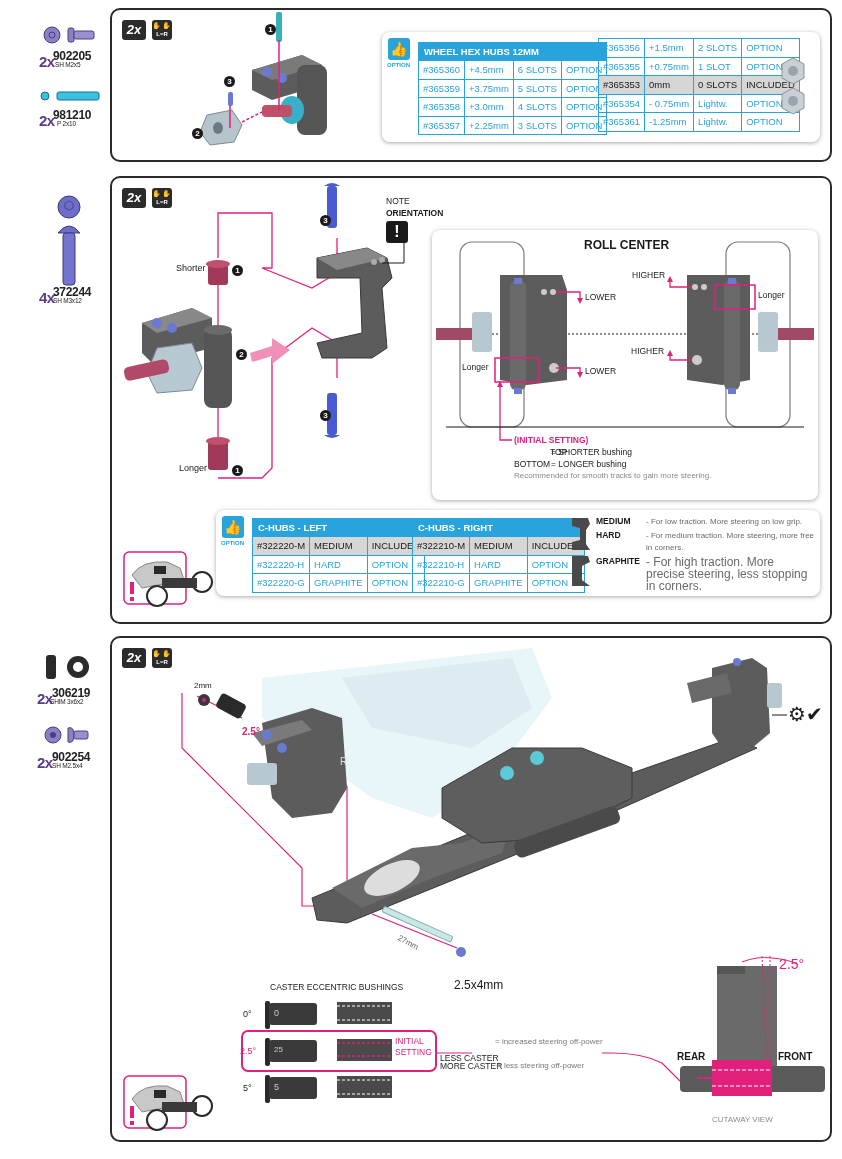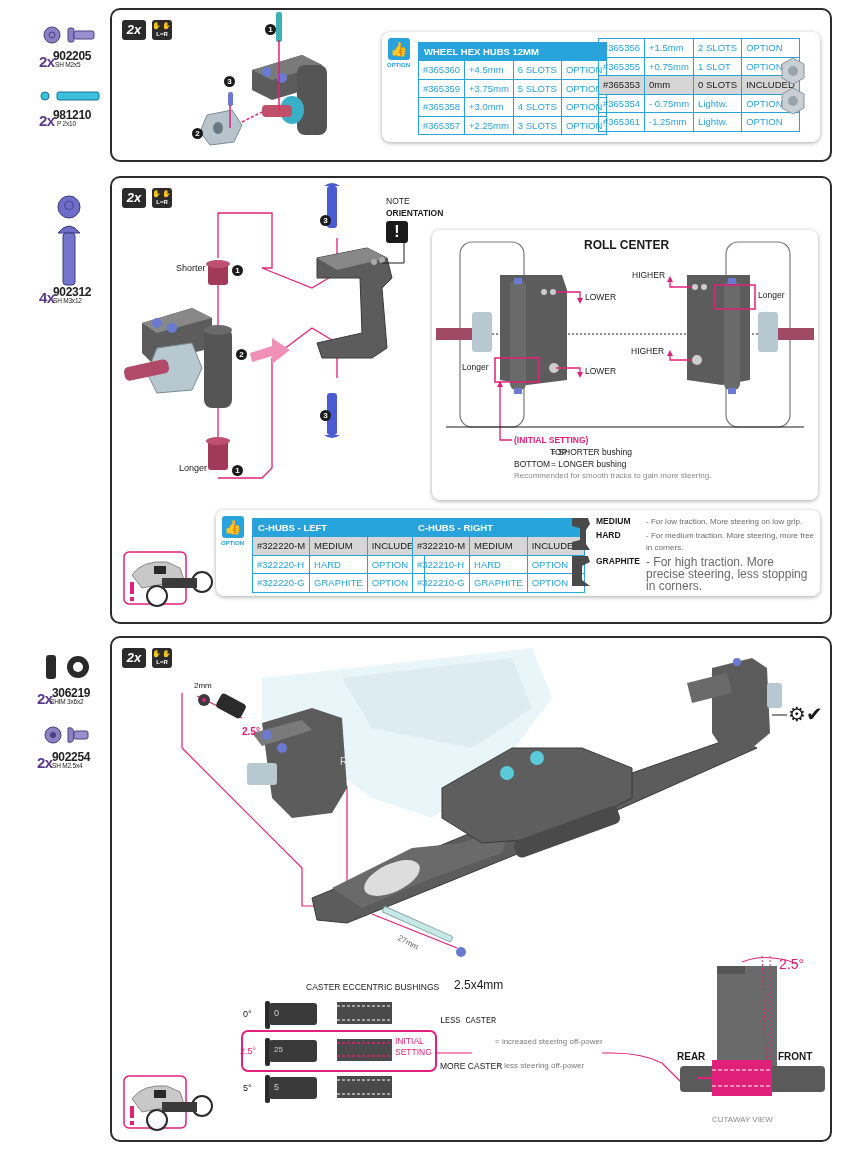--- a/index.html
+++ b/index.html
@@ -60,21 +60,21 @@
 </div>
 
 <div>
   <svg style="left:55px;top:195px;" width="30" height="95">
     <circle cx="14" cy="12" r="11" fill="#6e6ec8" stroke="#3a3a80"></circle>
     <path d="M10 8 l4 -2 l4 2 l0 5 l-4 2 l-4 -2 z" fill="none" stroke="#3a3a80" stroke-width="0.8"></path>
     <path d="M3 38 Q14 24 25 38 Z" fill="#6e6ec8" stroke="#3a3a80"></path>
     <rect x="8" y="38" width="12" height="52" rx="3" fill="#7474cc" stroke="#3a3a80"></rect>
   </svg>
   <div class="qty" style="left:39px;top:289px;">4x</div>
-  <div class="pnum" style="left:53px;top:285px;">902312</div>
+  <div class="pnum" style="left:53px;top:285px;">372244</div>
   <div class="pdesc" style="left:53px;top:297px;">SH M3x12</div>
 </div>
 
 <div>
   <svg style="left:46px;top:654px;" width="45" height="26">
     <rect x="0" y="1" width="10" height="24" rx="3" fill="#2a2a2a"></rect>
     <circle cx="32" cy="13" r="11" fill="#2a2a2a"></circle>
     <circle cx="32" cy="13" r="5" fill="#ffffff"></circle>
   </svg>
   <div class="qty" style="left:37px;top:690px;">2x</div>
@@ -431,21 +431,21 @@
     <rect x="268" y="283" width="75" height="6" rx="2" fill="#c8e8e8" stroke="#8aa" transform="rotate(24 305 286)"></rect>
     <circle cx="349" cy="314" r="5" fill="#6a7ad0"></circle>
   </svg>
   <div class="label" style="left:82px;top:43px;font-size:8px;">2mm</div>
   <div class="label" style="left:130px;top:88px;font-size:10px;color:#e0207a;font-weight:bold;">2.5°</div>
   <div class="label" style="left:228px;top:118px;font-size:10px;color:#ddd;">R</div>
   <div class="label" style="left:285px;top:300px;font-size:8px;color:#666;transform:rotate(28deg);">27mm</div>
   <div class="label" style="left:342px;top:340px;font-size:12px;">2.5x4mm</div>
   <div style="position:absolute;left:676px;top:66px;font-size:20px;line-height:20px;">⚙✔</div>
 
-  <div class="label" style="left:158px;top:344px;font-size:8.5px;margin-left:36px;">CASTER ECCENTRIC BUSHINGS</div>
+  <div class="label" style="left:158px;top:344px;font-size:8.5px;">CASTER ECCENTRIC BUSHINGS</div>
   <svg style="left:110px;top:355px;" width="360" height="140">
     <rect x="20" y="38" width="194" height="40" rx="6" fill="none" stroke="#e0207a" stroke-width="2"></rect>
     <g>
       <rect x="43" y="8" width="5" height="28" rx="2" fill="#2a2a2a"></rect>
         <rect x="47" y="10" width="48" height="22" rx="3" fill="#3a3a3a"></rect>
       <rect x="115" y="9" width="55" height="22" fill="#4a4a4a"></rect>
       <line x1="115" y1="13" x2="170" y2="13" stroke="#fff" stroke-dasharray="3,2"></line>
         <line x1="115" y1="27" x2="170" y2="27" stroke="#fff" stroke-dasharray="3,2"></line>
     </g>
     <g>
@@ -464,21 +464,21 @@
     </g>
     <line x1="214" y1="60" x2="250" y2="60" stroke="#e0207a" stroke-width="1.2"></line>
   </svg>
   <div class="label" style="left:131px;top:371px;font-size:9px;">0°</div>
   <div class="label" style="left:162px;top:370px;font-size:9px;color:#ccc;">0</div>
   <div class="label" style="left:128px;top:408px;font-size:9px;color:#e0207a;">2.5°</div>
   <div class="label" style="left:162px;top:407px;font-size:8px;color:#ccc;">25</div>
   <div class="label" style="left:131px;top:445px;font-size:9px;">5°</div>
   <div class="label" style="left:162px;top:444px;font-size:9px;color:#ccc;">5</div>
   <div class="label" style="left:283px;top:398px;width:40px;white-space:normal;font-size:8.5px;color:#e0207a;line-height:11px;">INITIAL SETTING</div>
-  <div class="label" style="left:328px;top:378px;font-size:8.5px;font-family:Liberation Mono, monospace;">LESS CASTER</div>
+  <div class="label" style="left:328px;top:415px;font-size:8.5px;">LESS CASTER</div>
   <div class="label grey-text" style="left:383px;top:399px;font-size:8px;color:#7a7a7a;">= increased steering off-power</div>
   <div class="label" style="left:328px;top:423px;font-size:8.5px;">MORE CASTER</div>
   <div class="label grey-text" style="left:385px;top:423px;font-size:8px;color:#7a7a7a;">= less steering off-power</div>
 
   <svg style="left:490px;top:310px;" width="230" height="180">
     <path d="M0 105 L10 105 Q40 105 60 115 L80 135" fill="none" stroke="#e0207a" stroke-width="1.2"></path>
     <rect x="115" y="18" width="60" height="110" fill="#6a6a6a"></rect>
     <rect x="115" y="18" width="28" height="8" fill="#555"></rect>
     <line x1="168" y1="8" x2="168" y2="125" stroke="#e0207a" stroke-width="1" stroke-dasharray="2,2"></line>
     <line x1="160" y1="8" x2="165" y2="125" stroke="#e0207a" stroke-width="1" stroke-dasharray="2,2"></line>

